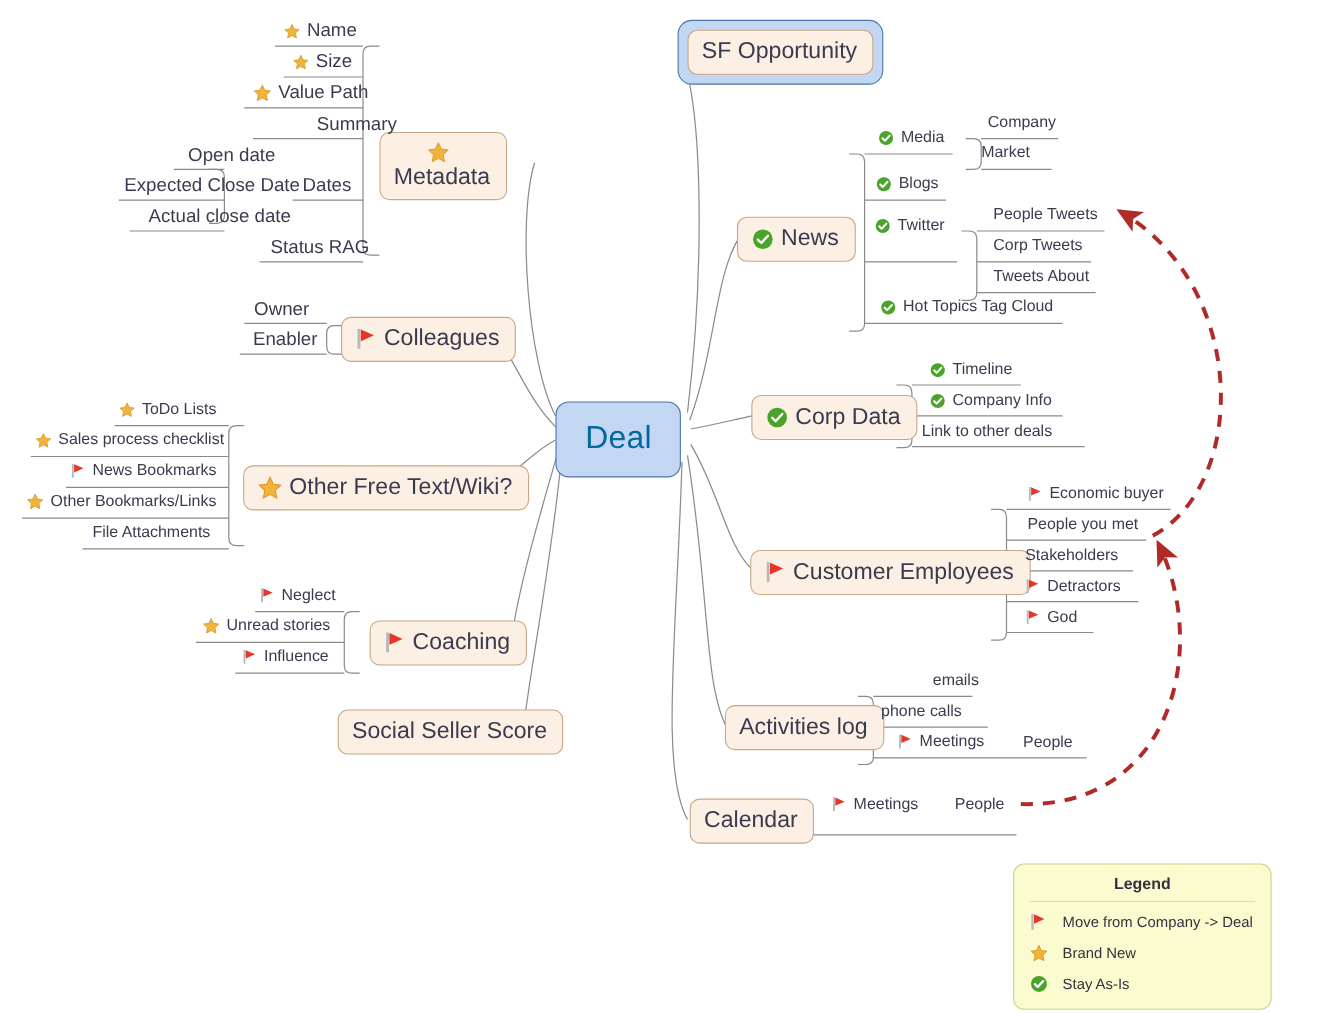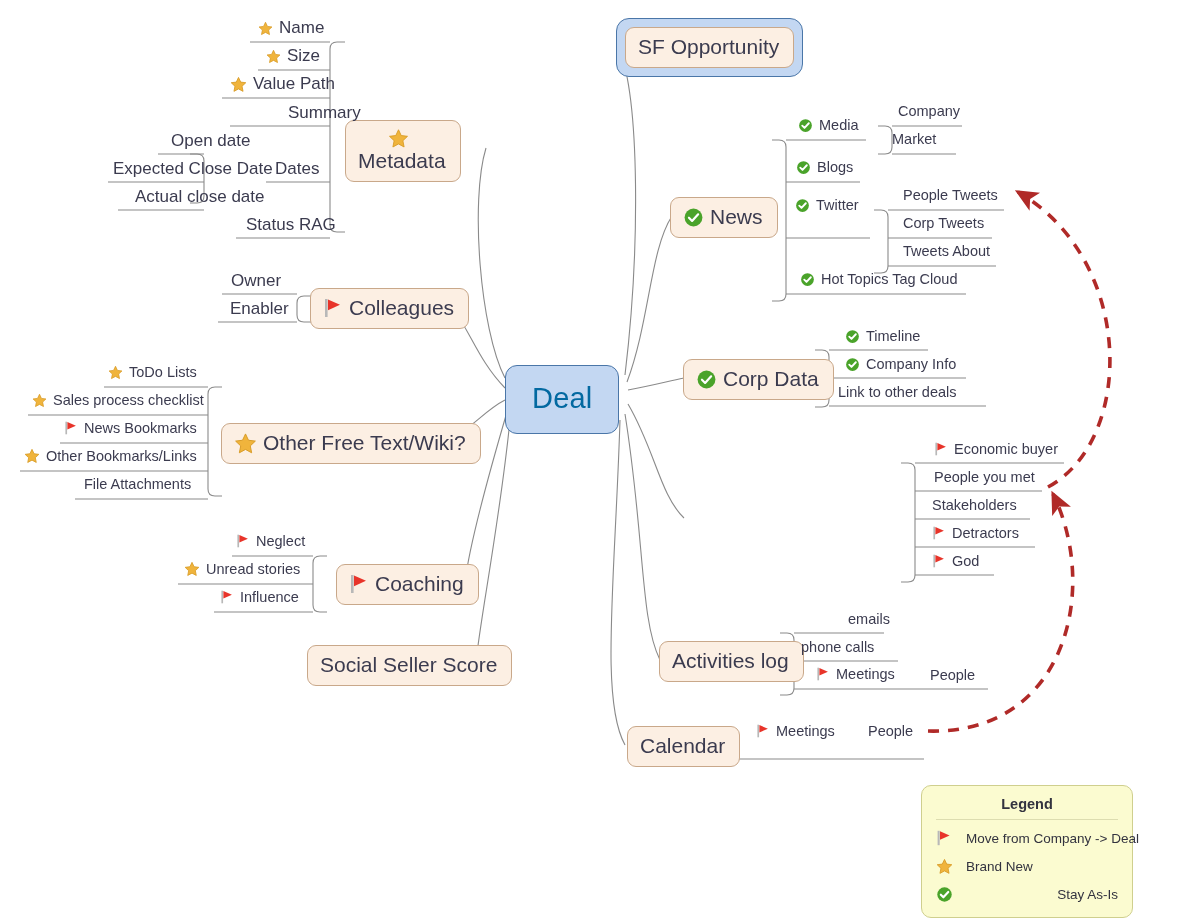--- a/index.html
+++ b/index.html
@@ -80,21 +80,21 @@
     padding-bottom: 7px;
     border-bottom: 1px solid #ddddb0;
     margin-bottom: 9px;
   }
   #legend .lg-row {
     display: flex; align-items: center;
     font-size: 13.5px; color: #33333f;
     margin-bottom: 11px;
     white-space: nowrap;
   }
-  #legend .lg-row:last-child { margin-bottom: 2px; justify-content: space-between; }
+  #legend .lg-row:last-child { margin-bottom: 2px; }
   #legend .lg-row .ico { margin-right: 12px; width: 18px; }
 </style>
 </head>
 <body>
 
 <div id="canvas">
 
   <svg class="links" viewBox="0 0 1203 921" xmlns="http://www.w3.org/2000/svg">
     <g fill="none" stroke="#8a8a8a" stroke-width="1.1">
 
@@ -465,20 +465,29 @@
           <path d="M6.8 12.3 L10.4 15.9 L17.3 8.4" stroke="#ffffff" stroke-width="3" fill="none" stroke-linecap="round" stroke-linejoin="round"></path>
         </svg>
     </span>
     <span>Company Info</span>
   </div>
 
   <div class="node plain f-small" style="left:836px; top:384px;">
     <span>Link to other deals</span>
   </div>
 
+  <div class="node boxed f-big" style="left:682px; top:500px;">
+    <span class="ico">
+      <svg width="20" height="22" viewBox="0 0 20 22">
+          <rect x="2" y="2" width="2.6" height="18" fill="#b8b8b8"></rect>
+          <polygon fill="#e8342a" points="5,2.5 17,7.8 5,13.2"></polygon>
+        </svg>
+    </span>
+    <span>Customer Employees</span>
+  </div>
 
   <div class="node plain f-small" style="left:932px; top:441px;">
     <span class="ico">
       <svg width="14" height="16" viewBox="0 0 20 22">
           <rect x="2" y="2" width="2.4" height="18" fill="#b8b8b8"></rect>
           <polygon fill="#e8342a" points="4.8,2.5 17,7.8 4.8,13.2"></polygon>
         </svg>
     </span>
     <span>Economic buyer</span>
   </div>
@@ -548,21 +557,21 @@
           <polygon fill="#e8342a" points="4.8,2.5 17,7.8 4.8,13.2"></polygon>
         </svg>
     </span>
     <span>Meetings</span>
   </div>
 
   <div class="node plain f-small" style="left:866px; top:723px;">
     <span>People</span>
   </div>
 
-  <div id="legend" style="left:921px; top:785px; width:212px;">
+  <div id="legend" style="left:921px; top:785px; width:235px;">
     <div class="lg-title">Legend</div>
 
     <div class="lg-row">
       <span class="ico">
         <svg width="16" height="18" viewBox="0 0 20 22">
             <rect x="2" y="2" width="2.6" height="18" fill="#b8b8b8"></rect>
             <polygon fill="#e8342a" points="5,2.5 17,7.8 5,13.2"></polygon>
           </svg>
       </span>
       <span>Move from Company -&gt; Deal</span>

